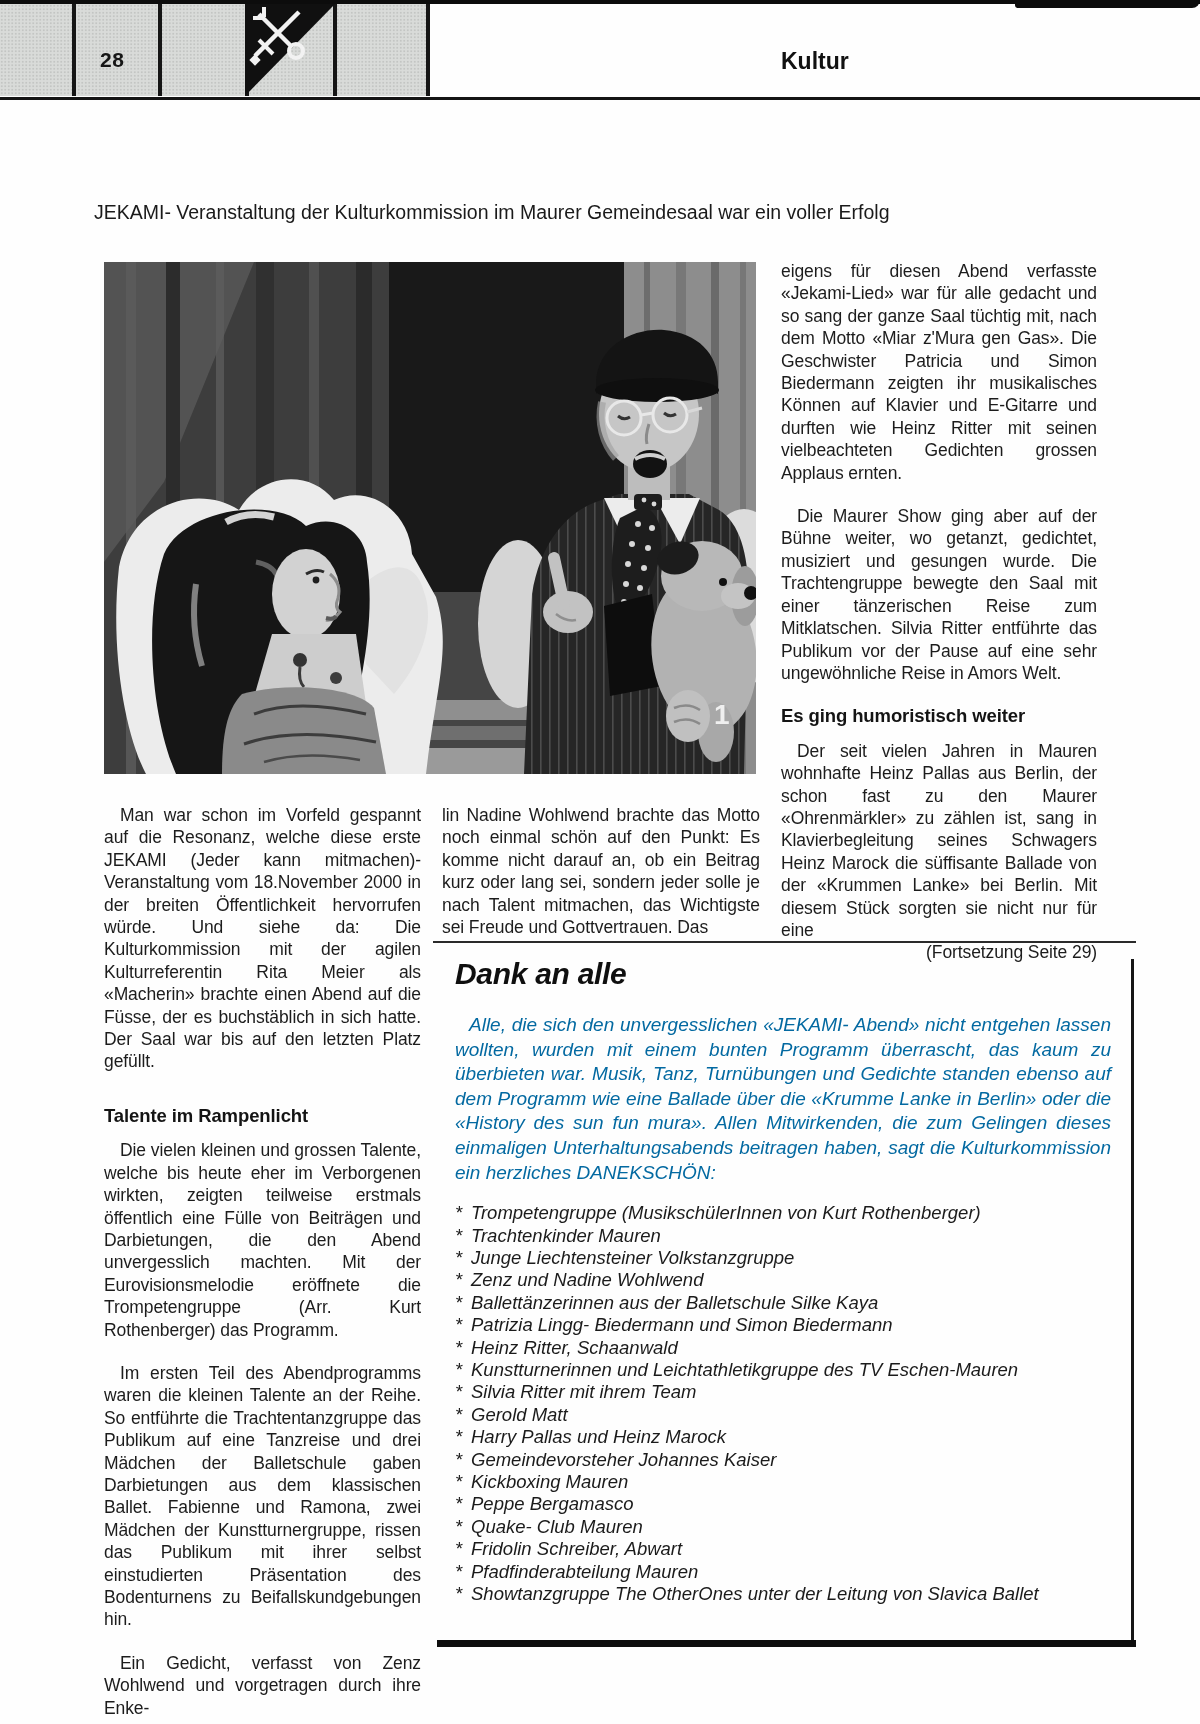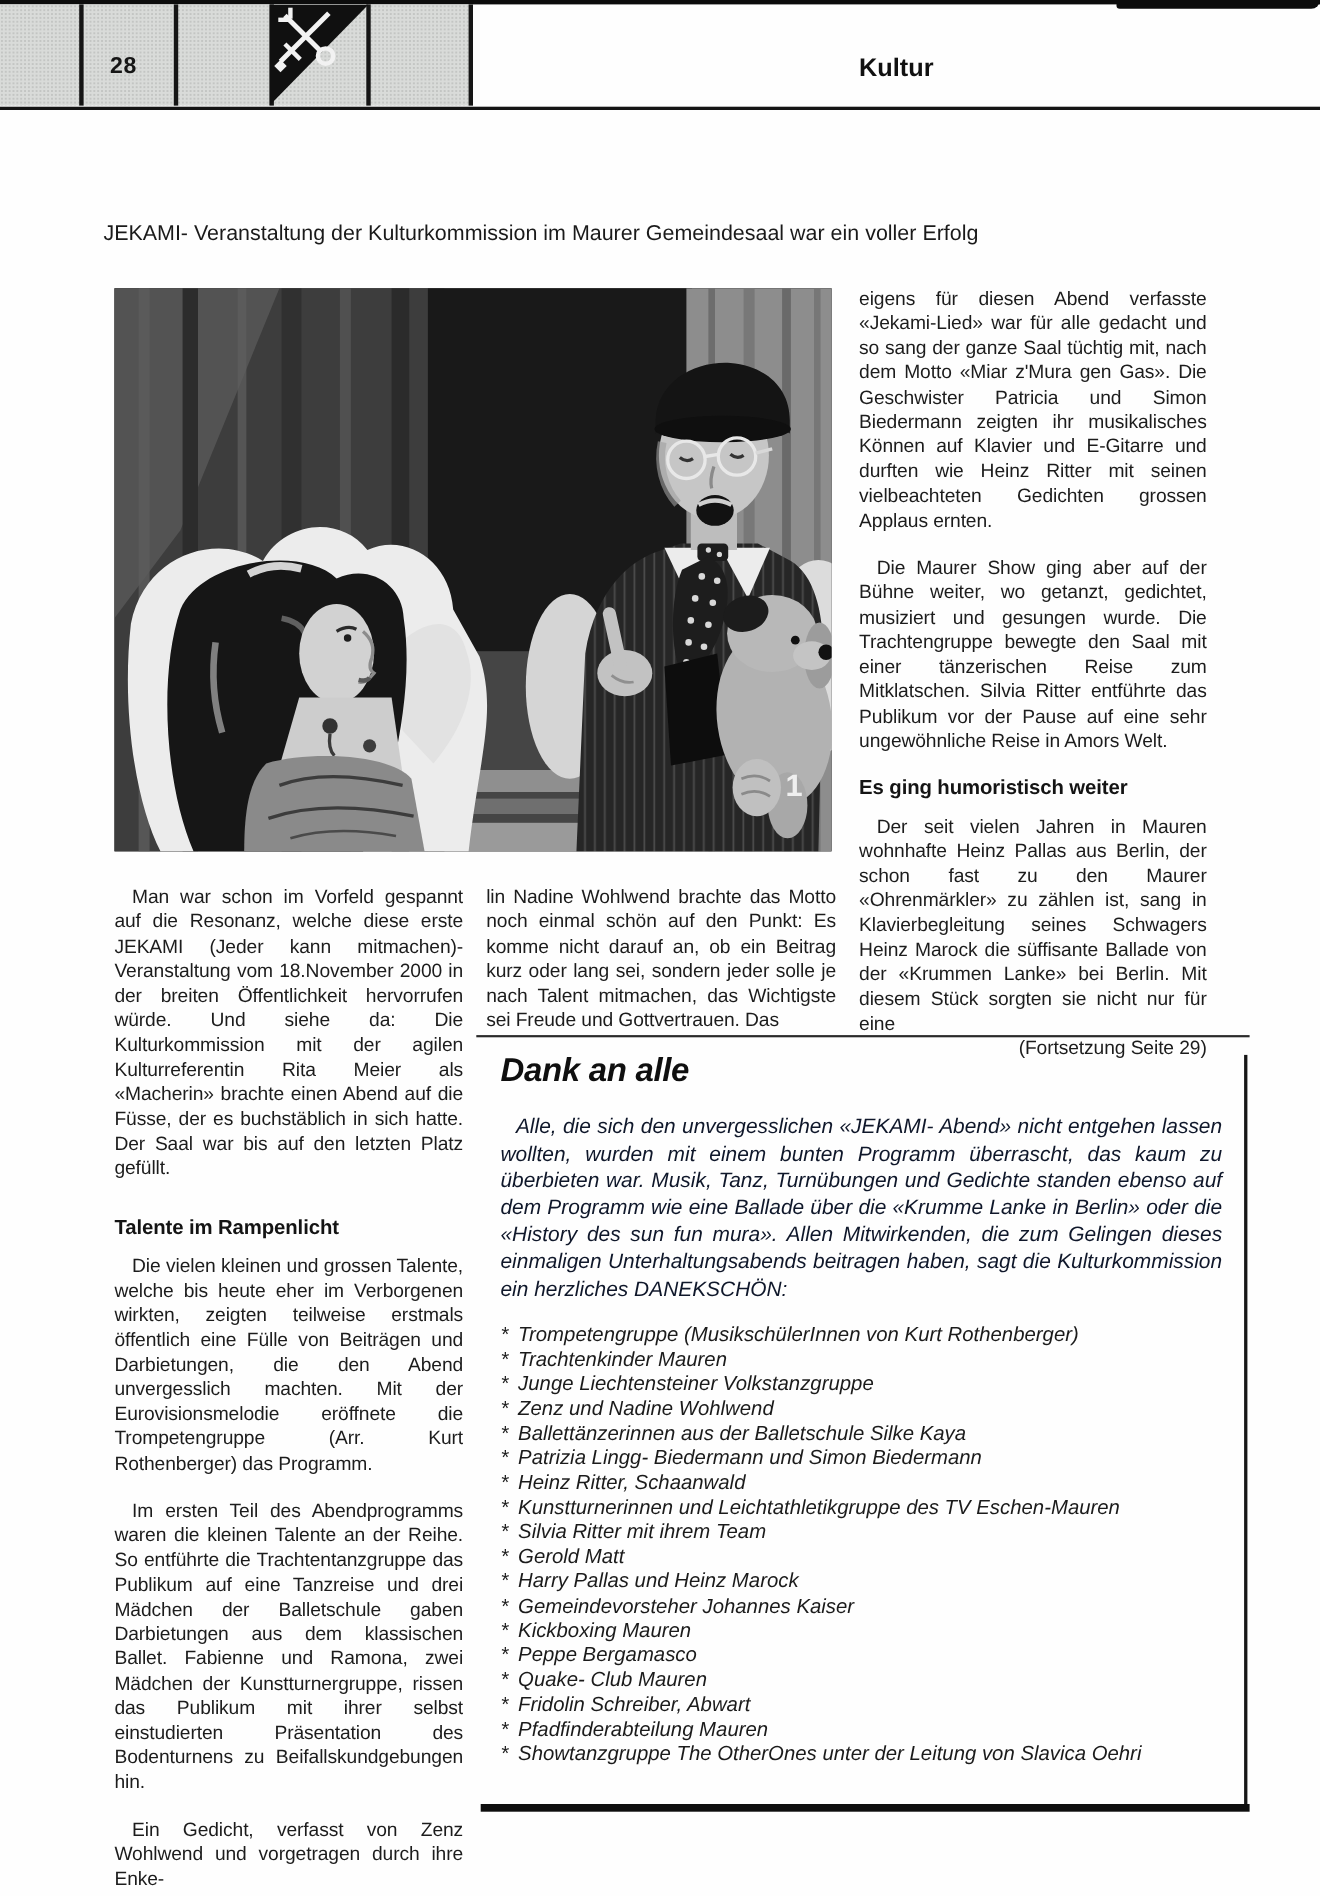--- a/index.html
+++ b/index.html
@@ -45,21 +45,21 @@
   .col-left  { left:104px; top:804px; width:317px; }
   .col-mid   { left:442px; top:804px; width:318px; }
   .col-right { left:781px; top:260px; width:316px; }
   .continuation { text-align:right; }
   
   .thanks { position:absolute; left:433px; top:941px; width:704px; height:706px;font-style:italic; }
   .thanks-topline { position:absolute; top:0; left:0; width:703px; height:2px; background:#2a2a2a; }
   .thanks-right { position:absolute; top:18px; right:3px; width:3px; height:686px; background:#161616; }
   .thanks-bottom { position:absolute; bottom:0; left:4px; width:699px; height:7px; background:#0e0e0e; }
   .thanks-title { margin:16px 0 0 22px; font-size:30px; font-weight:bold; letter-spacing:-0.3px; color:#0f0f0f; }
-  .thanks-intro { margin:22px 26px 0 22px; font-size:19px; line-height:24.6px; text-align:justify; text-indent:14px; color:#0f172a; }
+  .thanks-intro { margin:22px 26px 0 22px; font-size:19px; line-height:24.6px; text-align:justify; text-indent:14px; color:#0369a1; }
   .thanks-list { margin:17px 0 0 22px; font-size:18.5px; line-height:22.4px; color:#1b1b1b; }
   .li { display:flex; }
   .li .b { width:16px; flex:0 0 16px; }
 </style>
 </head>
 <body>
 
 <div class="page">
 
   <div class="top-bar"></div>
@@ -297,18 +297,18 @@
       <div class="li">
           <span class="b">*</span>
           <span>Fridolin Schreiber, Abwart</span>
         </div>
       <div class="li">
           <span class="b">*</span>
           <span>Pfadfinderabteilung Mauren</span>
         </div>
       <div class="li">
           <span class="b">*</span>
-          <span>Showtanzgruppe The OtherOnes unter der Leitung von Slavica Oehri</span>
+          <span>Showtanzgruppe The OtherOnes unter der Leitung von Slavica Ballet</span>
         </div>
     </div>
   </section>
 
 </div>
 
 </body></html>

